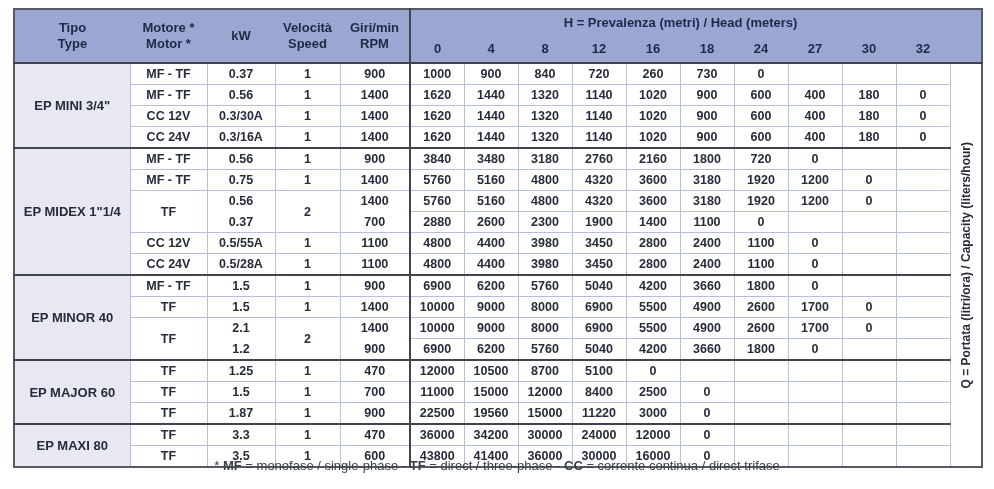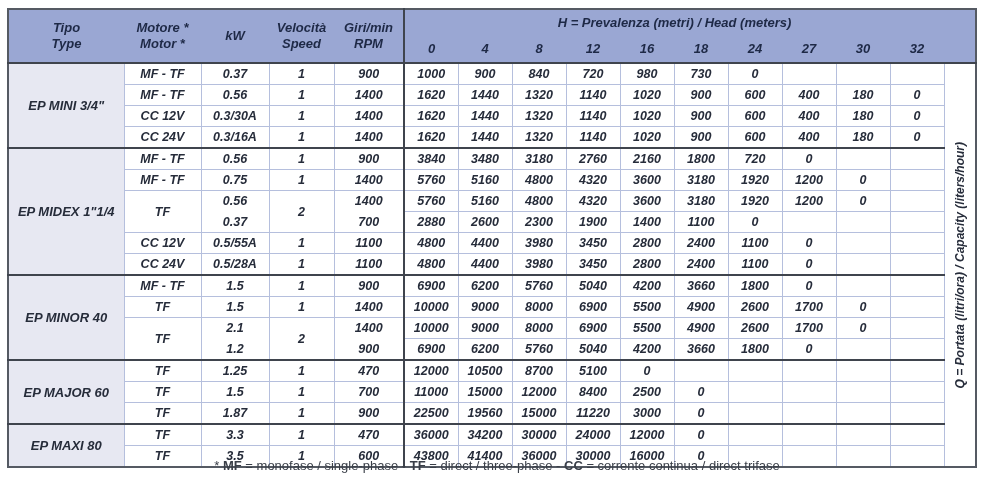--- a/index.html
+++ b/index.html
@@ -1,21 +1,21 @@
 <!DOCTYPE html>
 <html style="--header-bg: #9aa7d3; --header-text: #1e2946; --tipo-bg: #e7e8f2; --grid-light: #b5bfdd; --grid-dark: #3f444d; --border: #555a63; --text: #262c3a;"><head>
 <meta charset="utf-8">
 <style>
   :root{
     --header-bg:#9aa7d3; --header-text:#1e2946; --tipo-bg:#e7e8f2;
     --grid-light:#b5bfdd; --grid-dark:#3f444d; --border:#555a63; --text:#262c3a;
   }
   html,body{margin:0;padding:0;background:#ffffff;}
   body{width:994px;height:489px;position:relative;font-family:"Liberation Sans",sans-serif;}
-  .wrap{position:absolute;left:7px;top:8px;font-style:italic;}
+  .wrap{position:absolute;left:13px;top:8px;}
   table{border-collapse:collapse;table-layout:fixed;width:968px;
         font-family:"Liberation Sans",sans-serif;font-weight:bold;font-size:12.5px;
         color:var(--text);border:2px solid var(--border);}
   th,td{padding:0;text-align:center;vertical-align:middle;overflow:hidden;}
   thead th{background:var(--header-bg);color:var(--header-text);font-size:13px;
            white-space:pre-line;line-height:1.25;}
   tr.h1 th{height:27px;}
   tr.h2 th{height:25px;}
   th.hsep{border-left:2px solid var(--grid-dark);}
   tbody td{height:20px;border-top:1px solid var(--grid-light);
@@ -85,21 +85,21 @@
         <tr>
           <td class="tipo st" rowspan="4">EP MINI 3/4"</td>
           <td class="lc st">MF - TF</td>
           <td class="lc st">0.37</td>
           <td class="lc st">1</td>
           <td class="lc st">900</td>
           <td class="q c0 st">1000</td>
           <td class="q st">900</td>
           <td class="q st">840</td>
           <td class="q st">720</td>
-          <td class="q st">980</td>
+          <td class="q st">260</td>
           <td class="q st">730</td>
           <td class="q st">0</td>
           <td class="q st"></td>
           <td class="q st"></td>
           <td class="q st"></td>
           <td rowspan="19" class="qlabel">
             <div class="vtext">Q = Portata (litri/ora) / Capacity (liters/hour)</div>
           </td>
         </tr>
         <tr>

